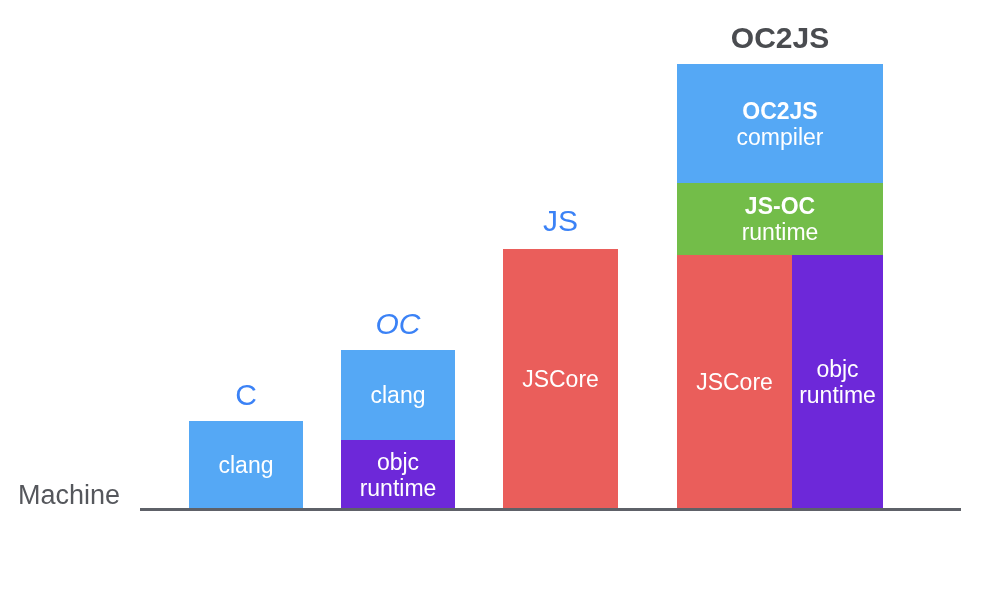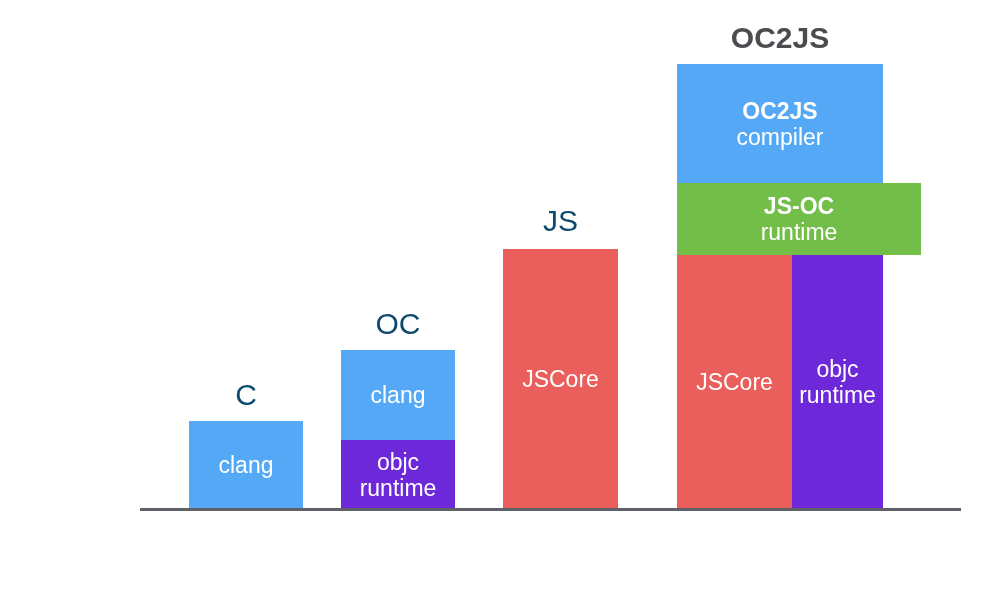--- a/index.html
+++ b/index.html
@@ -1,60 +1,61 @@
 <!DOCTYPE html>
 <html><head>
 <meta charset="utf-8">
 <style>
   html, body { margin:0; padding:0; }
   body { width:1000px; height:589px; background:#ffffff; position:relative; overflow:hidden;
          font-family:"Liberation Sans", sans-serif; }
-  .label { position:absolute; color:#0c4a6e; text-align:center; font-size:30px; line-height:34px; }
+  .label { position:absolute; color:#3b82f6; text-align:center; font-size:30px; line-height:34px; }
   .title-bold { font-weight:bold; color:#4a4c50; }
   .block { position:absolute; display:flex; flex-direction:column; align-items:center; justify-content:center;
            color:#ffffff; font-size:23px; line-height:26px; text-align:center; box-sizing:border-box; }
   .block .b { font-weight:bold; }
   .blue { background:#55a8f5; }
   .purple { background:#6d28d9; }
   .red { background:#ea5e5b; }
   .green { background:#73bd49; }
   .baseline { position:absolute; left:140px; top:508px; width:821px; height:3px; background:#5e6168; }
   .axis-label { position:absolute; left:4px; top:478px; width:130px; color:#55575c; font-size:27px; line-height:34px; text-align:center; }
 </style>
 </head>
 <body>
 
 <div class="axis-label">
+  <div>Machine</div>
 </div>
 
 <div class="label" style="left:189px; top:378px; width:114px;">C</div>
 <div class="block blue" style="left:189px; top:421px; width:114px; height:88px;">
   <div>clang</div>
 </div>
 
-<div class="label" style="left:341px; top:307px; width:114px;">OC</div>
+<div class="label" style="left:341px; top:307px; width:114px;font-style:italic;">OC</div>
 <div class="block blue" style="left:341px; top:350px; width:114px; height:90px;">
   <div>clang</div>
 </div>
 <div class="block purple" style="left:341px; top:440px; width:114px; height:69px;">
   <div>objc</div>
   <div>runtime</div>
 </div>
 
 <div class="label" style="left:503px; top:204px; width:115px;">JS</div>
 <div class="block red" style="left:503px; top:249px; width:115px; height:260px;">
   <div>JSCore</div>
 </div>
 
 <div class="label title-bold" style="left:677px; top:21px; width:206px;">OC2JS</div>
 <div class="block blue" style="left:677px; top:64px; width:206px; height:119px;">
   <div class="b">OC2JS</div>
   <div>compiler</div>
 </div>
-<div class="block green" style="left:677px; top:183px; width:244px; height:72px;align-items:center;">
+<div class="block green" style="left:677px; top:183px; width:206px; height:72px;align-items:center;">
   <div class="b">JS-OC</div>
   <div>runtime</div>
 </div>
 <div class="block red" style="left:677px; top:255px; width:115px; height:254px;">
   <div>JSCore</div>
 </div>
 <div class="block purple" style="left:792px; top:255px; width:91px; height:254px;">
   <div>objc</div>
   <div>runtime</div>
 </div>

